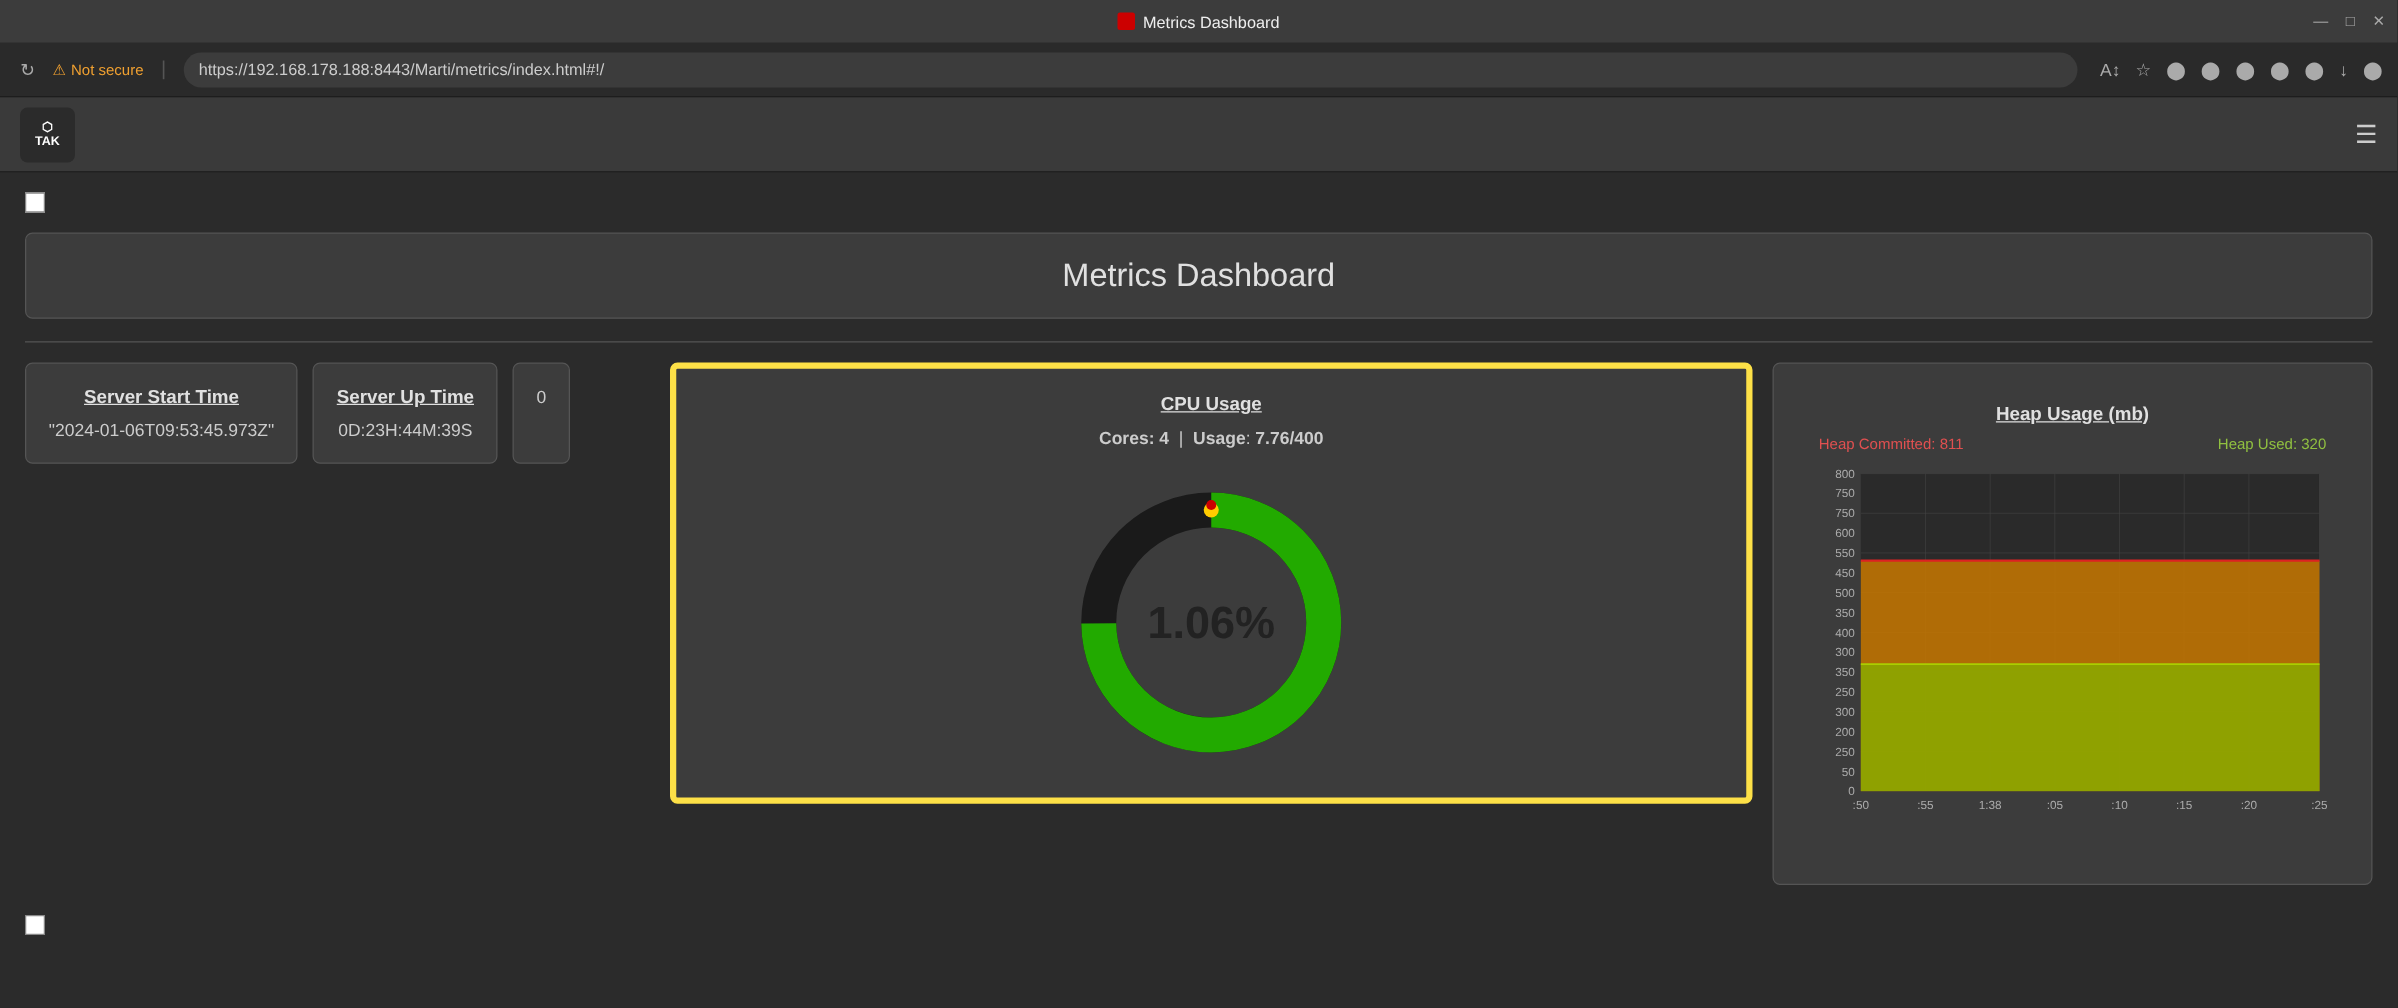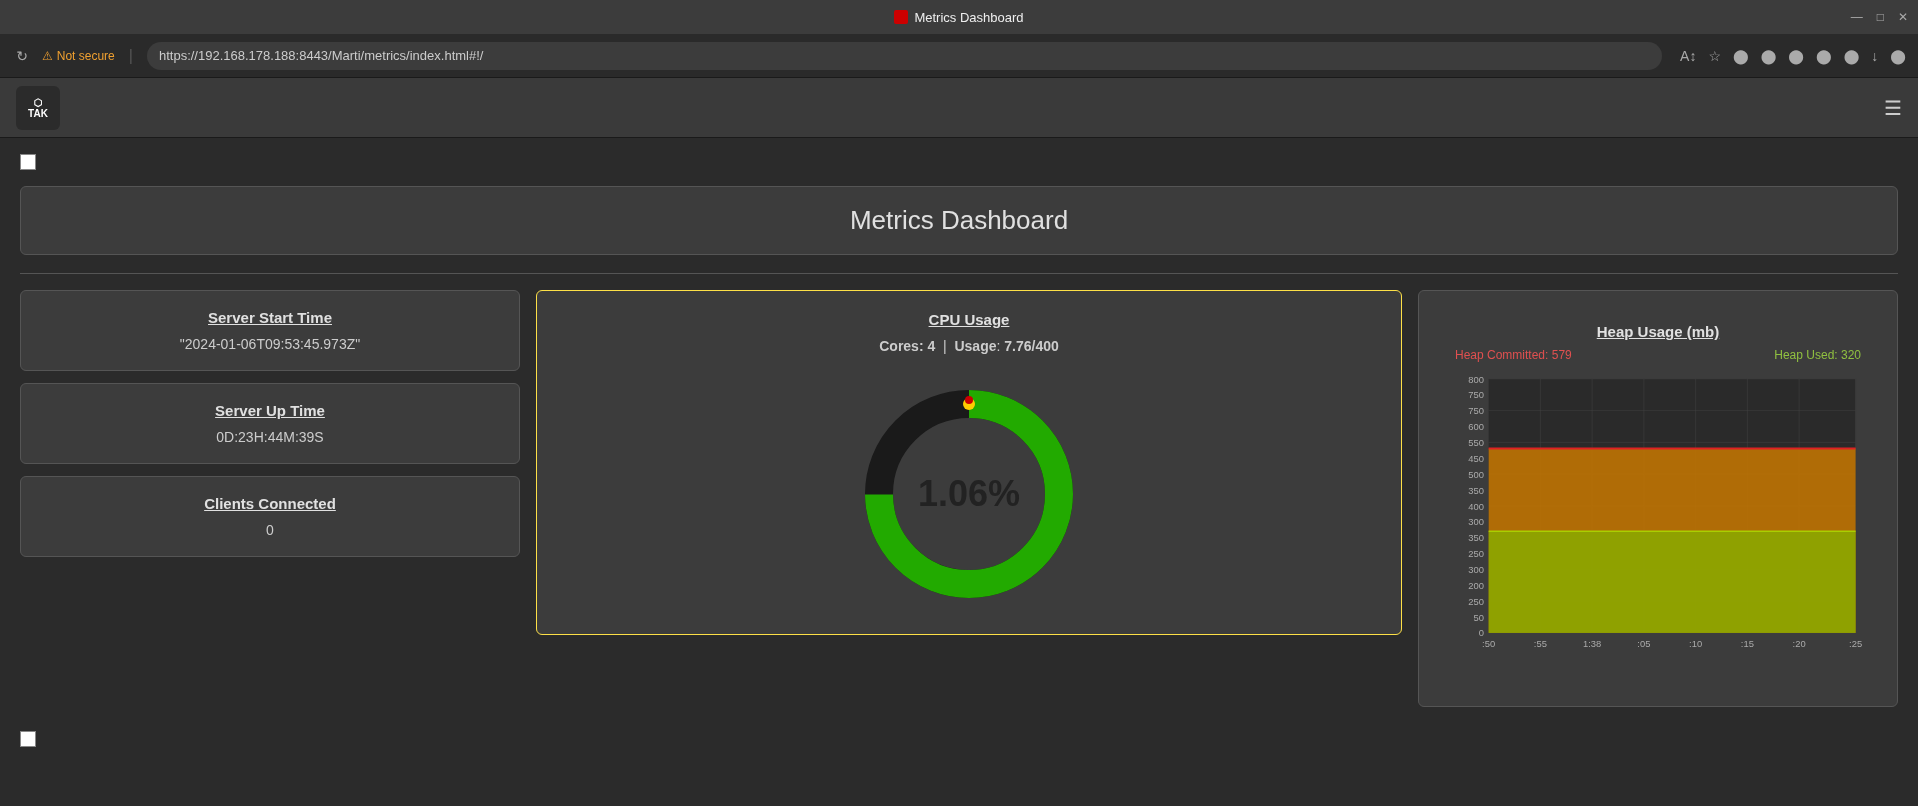--- a/index.html
+++ b/index.html
@@ -160,21 +160,21 @@
     .main-grid {
       display: grid;
       grid-template-columns: 500px 1fr 480px;
       gap: 16px;
       align-items: start;
     }
 
     
     .left-column {
       display: flex;
-      flex-direction: column;
+      flex-direction: row;
       gap: 12px;
     }
 
     .metric-card {
       background: #3c3c3c;
       border: 1px solid #555;
       border-radius: 6px;
       padding: 18px;
       text-align: center;
     }
@@ -186,21 +186,21 @@
       margin-bottom: 10px;
     }
     .metric-card .metric-value {
       color: #ccc;
       font-size: 14px;
     }
 
     
     .cpu-card {
       background: #3c3c3c;
-      border: 1px solid #fde047;
+      border: 5px solid #fde047;
       border-radius: 6px;
       padding: 20px;
       text-align: center;
     }
     .cpu-card h3 {
       color: #e0e0e0;
       font-size: 15px;
       font-weight: bold;
       text-decoration: underline;
       margin-bottom: 10px;
@@ -353,21 +353,20 @@
           <h3>Server Start Time</h3>
           <div class="metric-value">"2024-01-06T09:53:45.973Z"</div>
         </div>
 
         <div class="metric-card">
           <h3>Server Up Time</h3>
           <div class="metric-value">0D:23H:44M:39S</div>
         </div>
 
         <div class="metric-card">
-          <h3>Clients Connected</h3>
           <div class="metric-value">0</div>
         </div>
 
       </div>
 
       <div class="cpu-card">
         <h3>CPU Usage</h3>
         <div class="cpu-info">
           <span>Cores:</span>
           <span>4</span>
@@ -386,21 +385,21 @@
             <circle cx="120" cy="30" r="6" fill="#ffcc00"></circle>
             <circle cx="120" cy="26" r="4" fill="#cc0000"></circle>
           </svg>
           <div class="gauge-center-text">1.06%</div>
         </div>
       </div>
 
       <div class="heap-card">
         <h3>Heap Usage (mb)</h3>
         <div class="heap-legend">
-          <span class="committed">Heap Committed: 579</span>
+          <span class="committed">Heap Committed: 811</span>
           <span class="used">Heap Used: 320</span>
         </div>
         <div class="chart-area">
           <svg viewBox="0 0 440 300" style="width:100%;height:300px;">
 
             <rect x="40" y="0" width="390" height="270" fill="#2a2a2a"></rect>
 
             <line x1="40" y1="0" x2="430" y2="0" stroke="#444" stroke-width="0.5"></line>
             <line x1="40" y1="33.75" x2="430" y2="33.75" stroke="#444" stroke-width="0.5"></line>
             <line x1="40" y1="67.5" x2="430" y2="67.5" stroke="#444" stroke-width="0.5"></line>

